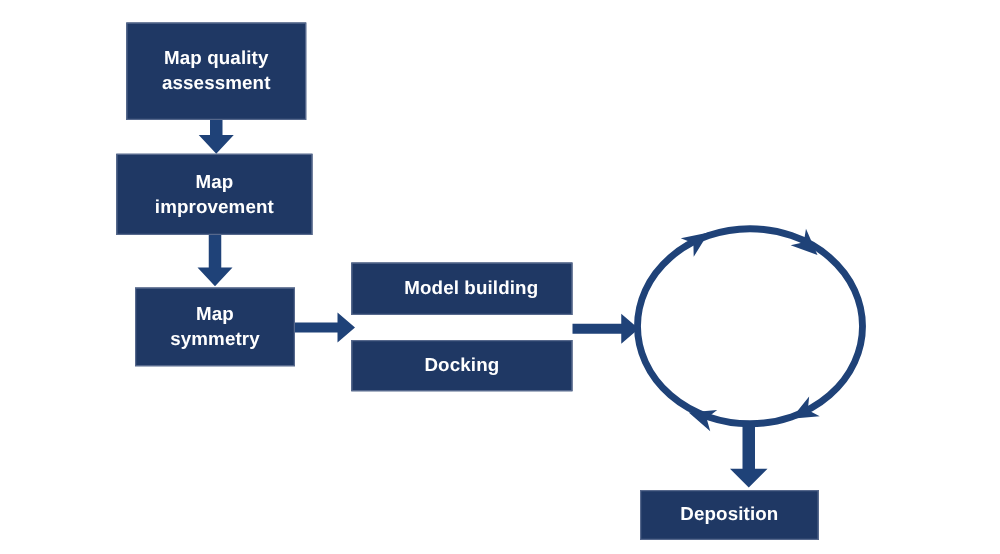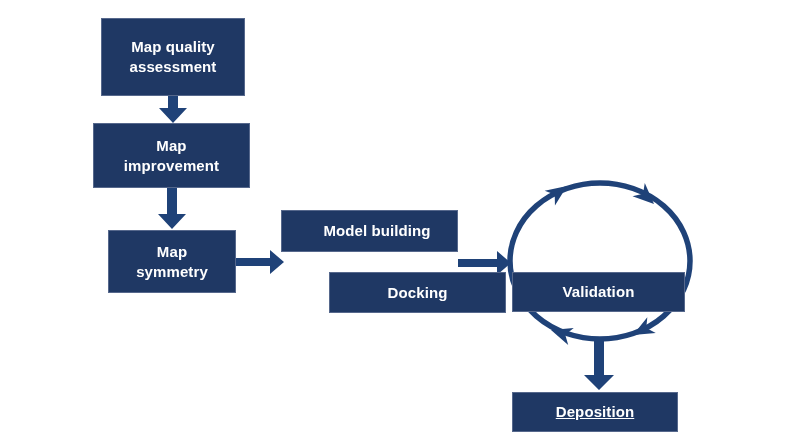--- a/index.html
+++ b/index.html
@@ -36,24 +36,24 @@
     font-size: 15px;
     font-weight: 600;
     line-height: 1.32;
     white-space: pre-line;
     letter-spacing: 0.1px;
   }
   .b-map-quality   { left: 101px; top: 18px;  width: 144px; height: 78px; }
   .b-map-improve   { left: 93px;  top: 123px; width: 157px; height: 65px; }
   .b-map-symmetry  { left: 108px; top: 230px; width: 128px; height: 63px; }
   .b-model-build   { left: 281px; top: 210px; width: 177px; height: 42px; padding-left: 15px; }
-  .b-docking       { left: 281px; top: 272px; width: 177px; height: 41px; margin-left: 48px; }
+  .b-docking       { left: 281px; top: 272px; width: 177px; height: 41px; }
   .b-refinement    { left: 512px; top: 212px; width: 173px; height: 39px; }
   .b-validation    { left: 512px; top: 272px; width: 173px; height: 40px; }
-  .b-deposition    { left: 512px; top: 392px; width: 166px; height: 40px; text-decoration: underline; }
+  .b-deposition    { left: 512px; top: 392px; width: 143px; height: 40px; }
 </style>
 </head>
 <body>
 
 <div class="canvas">
 
   <svg class="arrow-layer" viewBox="0 0 800 443" xmlns="http://www.w3.org/2000/svg">
 
     <g>
       <ellipse class="cycle-ring" cx="600" cy="261" rx="90" ry="78"></ellipse>
@@ -77,17 +77,16 @@
 improvement</div>
 
   <div class="box b-map-symmetry">Map
 symmetry</div>
 
   <div class="box b-model-build">Model building</div>
 
   <div class="box b-docking">Docking</div>
 
 
-  <div class="box b-validation">Validation</div>
 
   <div class="box b-deposition">Deposition</div>
 
 </div>
 
 </body></html>

